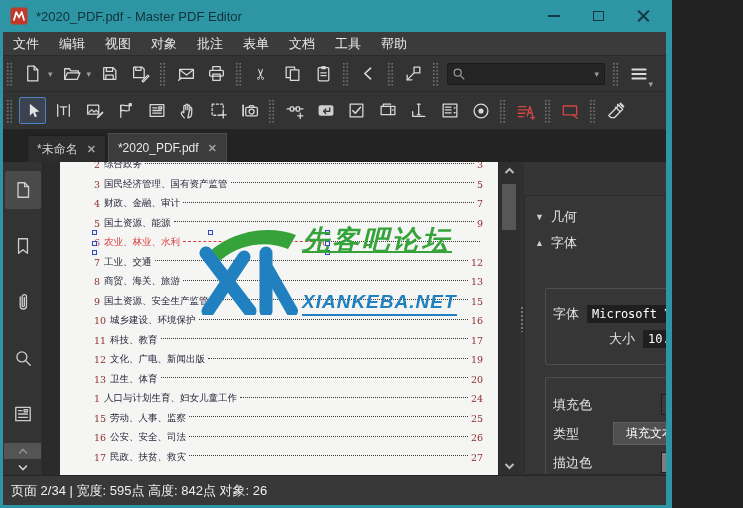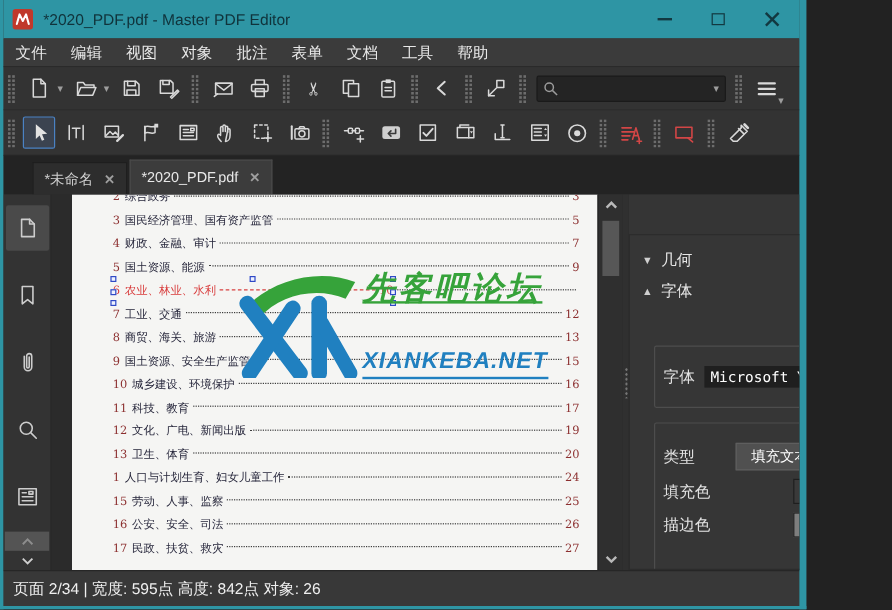--- a/index.html
+++ b/index.html
@@ -625,32 +625,36 @@
         <div class="sect">
           <span class="tri">▲</span>
           <span>字体</span>
         </div>
 
         <div class="group g1">
           <div class="frow">
             <span class="flabel">字体</span>
             <span class="finput">Microsoft YaHei</span>
           </div>
+          <div class="frow size">
+            <span class="flabel">大小</span>
+            <span class="finput sizeval">10.5</span>
+          </div>
         </div>
 
         <div class="group g2">
-          <div class="frow">
-            <span class="flabel">类型</span>
-            <span class="fdrop">填充文本</span>
-          </div>
           <div class="frow">
             <span class="flabel">填充色</span>
             <span class="swatch fill">
                 <i></i>
               </span>
+          </div>
+          <div class="frow">
+            <span class="flabel">类型</span>
+            <span class="fdrop">填充文本</span>
           </div>
           <div class="frow">
             <span class="flabel">描边色</span>
             <span class="swatch stroke">
                 <i></i>
               </span>
           </div>
 
         </div>
       </div>

